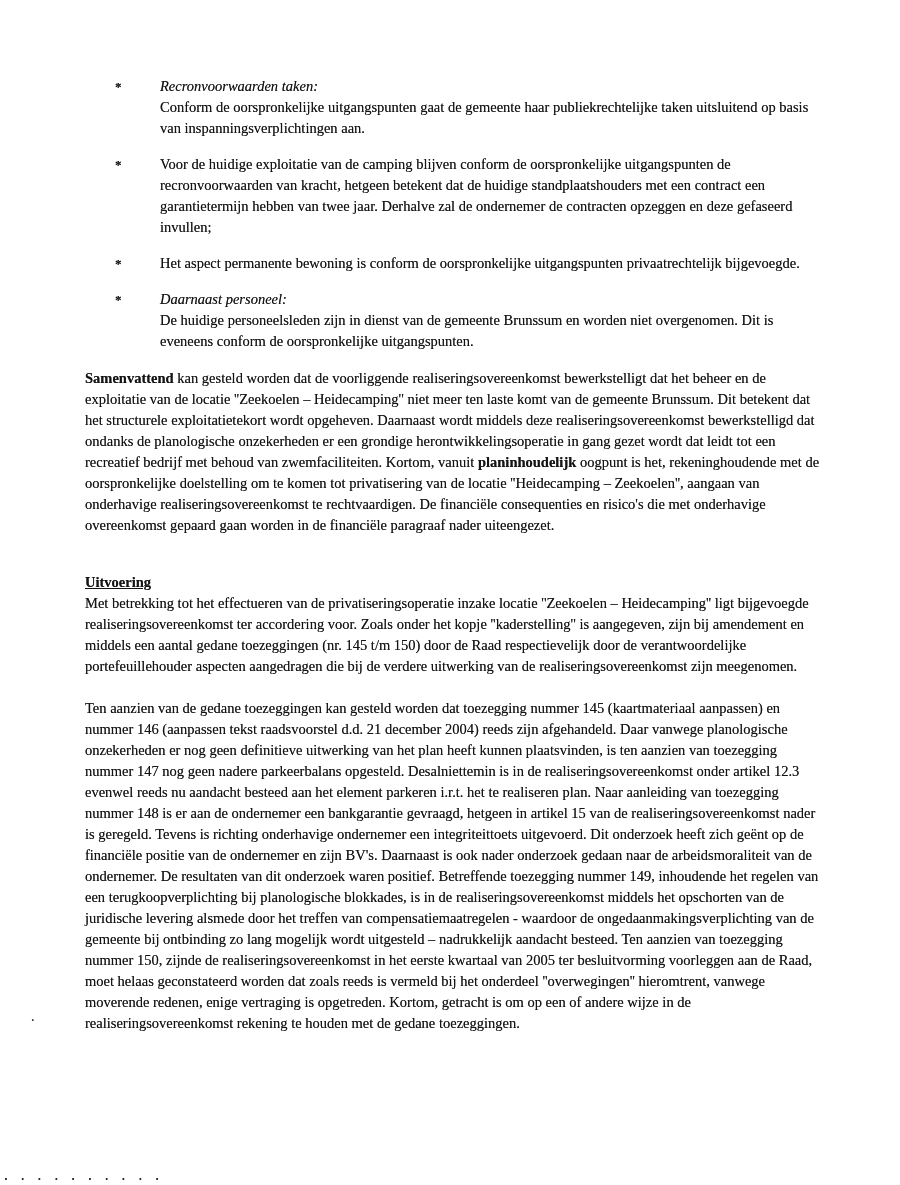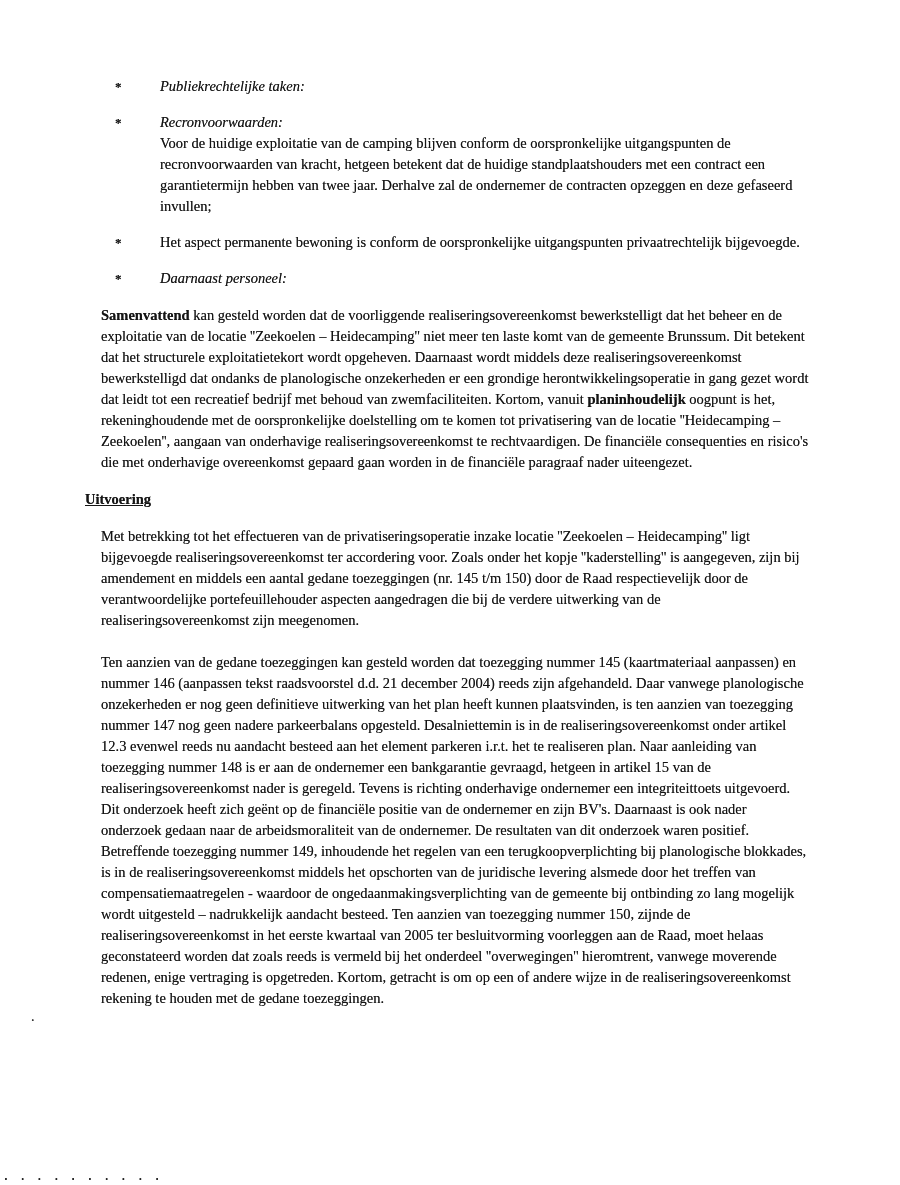--- a/index.html
+++ b/index.html
@@ -37,28 +37,28 @@
     font-weight: bold;
     font-size: 13px;
   }
   .bullet-title {
     font-style: italic;
   }
   .bullet-body {
     font-style: normal;
   }
   .para {
-    margin: 16px;
+    margin: 0;
   }
   .summary-para {
     margin-top: 16px;
   }
   .b { font-weight: bold; }
   .section-heading {
-    margin-top: 6px;
+    margin-top: 36px;
     font-weight: bold;
     text-decoration: underline;
   }
   .exec-para-2 {
     margin-top: 21px;
   }
   .scan-speck {
     position: absolute;
     left: 31px;
     top: 1006px;
@@ -76,37 +76,38 @@
   }
 </style>
 </head>
 <body>
 
 <div class="page">
   <div class="content">
 
     <div class="bullet-item">
       <span class="bullet-star">*</span>
-      <div class="bullet-title">Publiekrechtelijke taken:</div>
+      <div class="bullet-title">Recronvoorwaarden taken:</div>
+      <div class="bullet-body">Conform de oorspronkelijke uitgangspunten gaat de gemeente haar publiekrechtelijke taken uitsluitend op basis van inspanningsverplichtingen aan.</div>
     </div>
 
     <div class="bullet-item">
       <span class="bullet-star">*</span>
-      <div class="bullet-title">Recronvoorwaarden:</div>
       <div class="bullet-body">Voor de huidige exploitatie van de camping blijven conform de oorspronkelijke uitgangspunten de recronvoorwaarden van kracht, hetgeen betekent dat de huidige standplaatshouders met een contract een garantietermijn hebben van twee jaar. Derhalve zal de ondernemer de contracten opzeggen en deze gefaseerd invullen;</div>
     </div>
 
     <div class="bullet-item">
       <span class="bullet-star">*</span>
       <div class="bullet-body">Het aspect permanente bewoning is conform de oorspronkelijke uitgangspunten privaatrechtelijk bijgevoegde.</div>
     </div>
 
     <div class="bullet-item">
       <span class="bullet-star">*</span>
       <div class="bullet-title">Daarnaast personeel:</div>
+      <div class="bullet-body">De huidige personeelsleden zijn in dienst van de gemeente Brunssum en worden niet overgenomen. Dit is eveneens conform de oorspronkelijke uitgangspunten.</div>
     </div>
 
     <p class="para summary-para"><span class="b">Samenvattend</span><span> kan gesteld worden dat de voorliggende realiseringsovereenkomst bewerkstelligt dat het beheer en de exploitatie van de locatie ''Zeekoelen – Heidecamping'' niet meer ten laste komt van de gemeente Brunssum. Dit betekent dat het structurele exploitatietekort wordt opgeheven. Daarnaast wordt middels deze realiseringsovereenkomst bewerkstelligd dat ondanks de planologische onzekerheden er een grondige herontwikkelingsoperatie in gang gezet wordt dat leidt tot een recreatief bedrijf met behoud van zwemfaciliteiten. Kortom, vanuit </span><span class="b">planinhoudelijk</span><span> oogpunt is het, rekeninghoudende met de oorspronkelijke doelstelling om te komen tot privatisering van de locatie ''Heidecamping – Zeekoelen'', aangaan van onderhavige realiseringsovereenkomst te rechtvaardigen. De financiële consequenties en risico's die met onderhavige overeenkomst gepaard gaan worden in de financiële paragraaf nader uiteengezet.</span></p>
 
     <div class="section-heading">Uitvoering</div>
 
     <p class="para">Met betrekking tot het effectueren van de privatiseringsoperatie inzake locatie ''Zeekoelen – Heidecamping'' ligt bijgevoegde realiseringsovereenkomst ter accordering voor. Zoals onder het kopje ''kaderstelling'' is aangegeven, zijn bij amendement en middels een aantal gedane toezeggingen (nr. 145 t/m 150) door de Raad respectievelijk door de verantwoordelijke portefeuillehouder aspecten aangedragen die bij de verdere uitwerking van de realiseringsovereenkomst zijn meegenomen.</p>
 
     <p class="para exec-para-2">Ten aanzien van de gedane toezeggingen kan gesteld worden dat toezegging nummer 145 (kaartmateriaal aanpassen) en nummer 146 (aanpassen tekst raadsvoorstel d.d. 21 december 2004) reeds zijn afgehandeld. Daar vanwege planologische onzekerheden er nog geen definitieve uitwerking van het plan heeft kunnen plaatsvinden, is ten aanzien van toezegging nummer 147 nog geen nadere parkeerbalans opgesteld. Desalniettemin is in de realiseringsovereenkomst onder artikel 12.3 evenwel reeds nu aandacht besteed aan het element parkeren i.r.t. het te realiseren plan. Naar aanleiding van toezegging nummer 148 is er aan de ondernemer een bankgarantie gevraagd, hetgeen in artikel 15 van de realiseringsovereenkomst nader is geregeld. Tevens is richting onderhavige ondernemer een integriteittoets uitgevoerd. Dit onderzoek heeft zich geënt op de financiële positie van de ondernemer en zijn BV's. Daarnaast is ook nader onderzoek gedaan naar de arbeidsmoraliteit van de ondernemer. De resultaten van dit onderzoek waren positief. Betreffende toezegging nummer 149, inhoudende het regelen van een terugkoopverplichting bij planologische blokkades, is in de realiseringsovereenkomst middels het opschorten van de juridische levering alsmede door het treffen van compensatiemaatregelen - waardoor de ongedaanmakingsverplichting van de gemeente bij ontbinding zo lang mogelijk wordt uitgesteld – nadrukkelijk aandacht besteed. Ten aanzien van toezegging nummer 150, zijnde de realiseringsovereenkomst in het eerste kwartaal van 2005 ter besluitvorming voorleggen aan de Raad, moet helaas geconstateerd worden dat zoals reeds is vermeld bij het onderdeel ''overwegingen'' hieromtrent, vanwege moverende redenen, enige vertraging is opgetreden. Kortom, getracht is om op een of andere wijze in de realiseringsovereenkomst rekening te houden met de gedane toezeggingen.</p>
 

